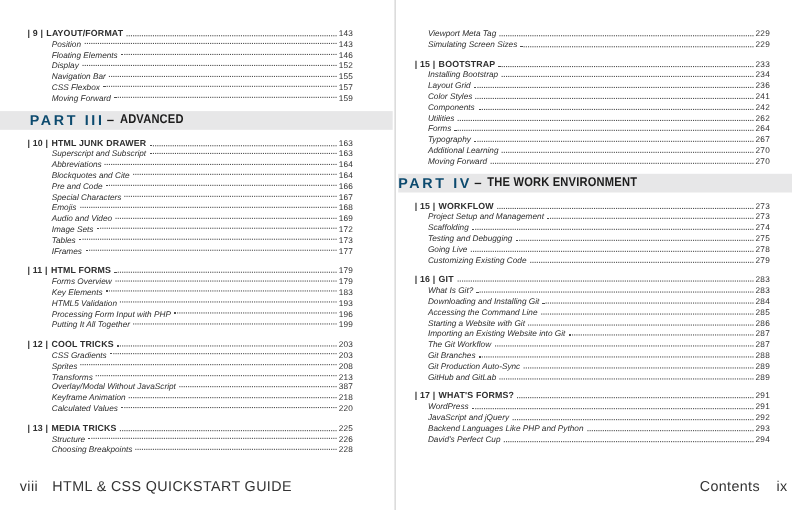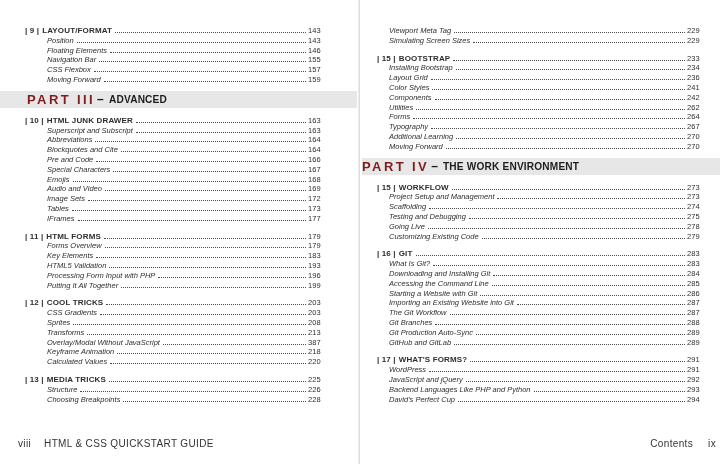--- a/index.html
+++ b/index.html
@@ -23,21 +23,21 @@
   .page-left  .toc { padding: 26px 36px 0 25px; }
   .page-right .toc { padding: 26px 20px 0 15px; }
 
   .row { display: flex; align-items: baseline; height: 9.8px; line-height: 9.8px; font-size: 7.5px; }
   .section { margin: 0 0 0 0; }
   .section + .section { margin-top: 8px; }
 
   .chapter-row { font-weight: bold; font-size: 8px; letter-spacing: 0.15px; }
   .ch-num   { margin-right: 3px; }
   .item-row .item-label { font-style: italic; }
-  .page-left  .item-row { padding-left: 22px; }
+  .page-left  .item-row { padding-left: 22px; align-items: center; }
   .page-right .item-row { padding-left: 12px; }
 
   .leader {
     flex: 1 1 auto;
     min-width: 8px;
     border-bottom: 1px dotted #4c4c4c;
     margin: 0 2px 2px 3px;
   }
   .pg { font-weight: normal; font-size: 7.5px; letter-spacing: 0.2px; }
 
@@ -46,38 +46,38 @@
     display: flex;
     align-items: center;
     background: #e7e7e8;
   }
   .page-left .part-band  { margin: 6px -36px 8px -25px; padding-left: 27px; }
   .page-right .part-band { margin: 6px -20px 8px -15px; }
   .part-label {
     font-weight: bold;
     font-size: 13px;
     letter-spacing: 2.4px;
-    color: #7f1d1d;
+    color: #0c4a6e;
   }
   .part-dash { font-weight: bold; font-size: 12px; margin: 0 5px 0 2px; color: #1c1c1c; }
   .part-title {
     display: inline-block;
     font-weight: bold;
     font-size: 11.5px;
     letter-spacing: 0.2px;
     color: #1c1c1c;
     transform: scaleX(0.88);
     transform-origin: left center;
     white-space: nowrap;
   }
 
   .footer {
     position: absolute;
     bottom: 15px;
-    font-size: 10px;
+    font-size: 13px;
     letter-spacing: 0.35px;
     color: #343434;
     display: flex;
   }
   .footer-left  { left: 18px; gap: 13px; }
   .footer-right { right: 4px; gap: 15px; }
 </style>
 </head>
 <body>
 
@@ -94,20 +94,25 @@
           </div>
           <div class="row item-row">
             <span class="item-label">Position</span>
             <span class="leader"></span>
             <span class="pg">143</span>
           </div>
           <div class="row item-row">
             <span class="item-label">Floating Elements</span>
             <span class="leader"></span>
             <span class="pg">146</span>
+          </div>
+          <div class="row item-row">
+            <span class="item-label">Display</span>
+            <span class="leader"></span>
+            <span class="pg">152</span>
           </div>
           <div class="row item-row">
             <span class="item-label">Navigation Bar</span>
             <span class="leader"></span>
             <span class="pg">155</span>
           </div>
           <div class="row item-row">
             <span class="item-label">CSS Flexbox</span>
             <span class="leader"></span>
             <span class="pg">157</span>

